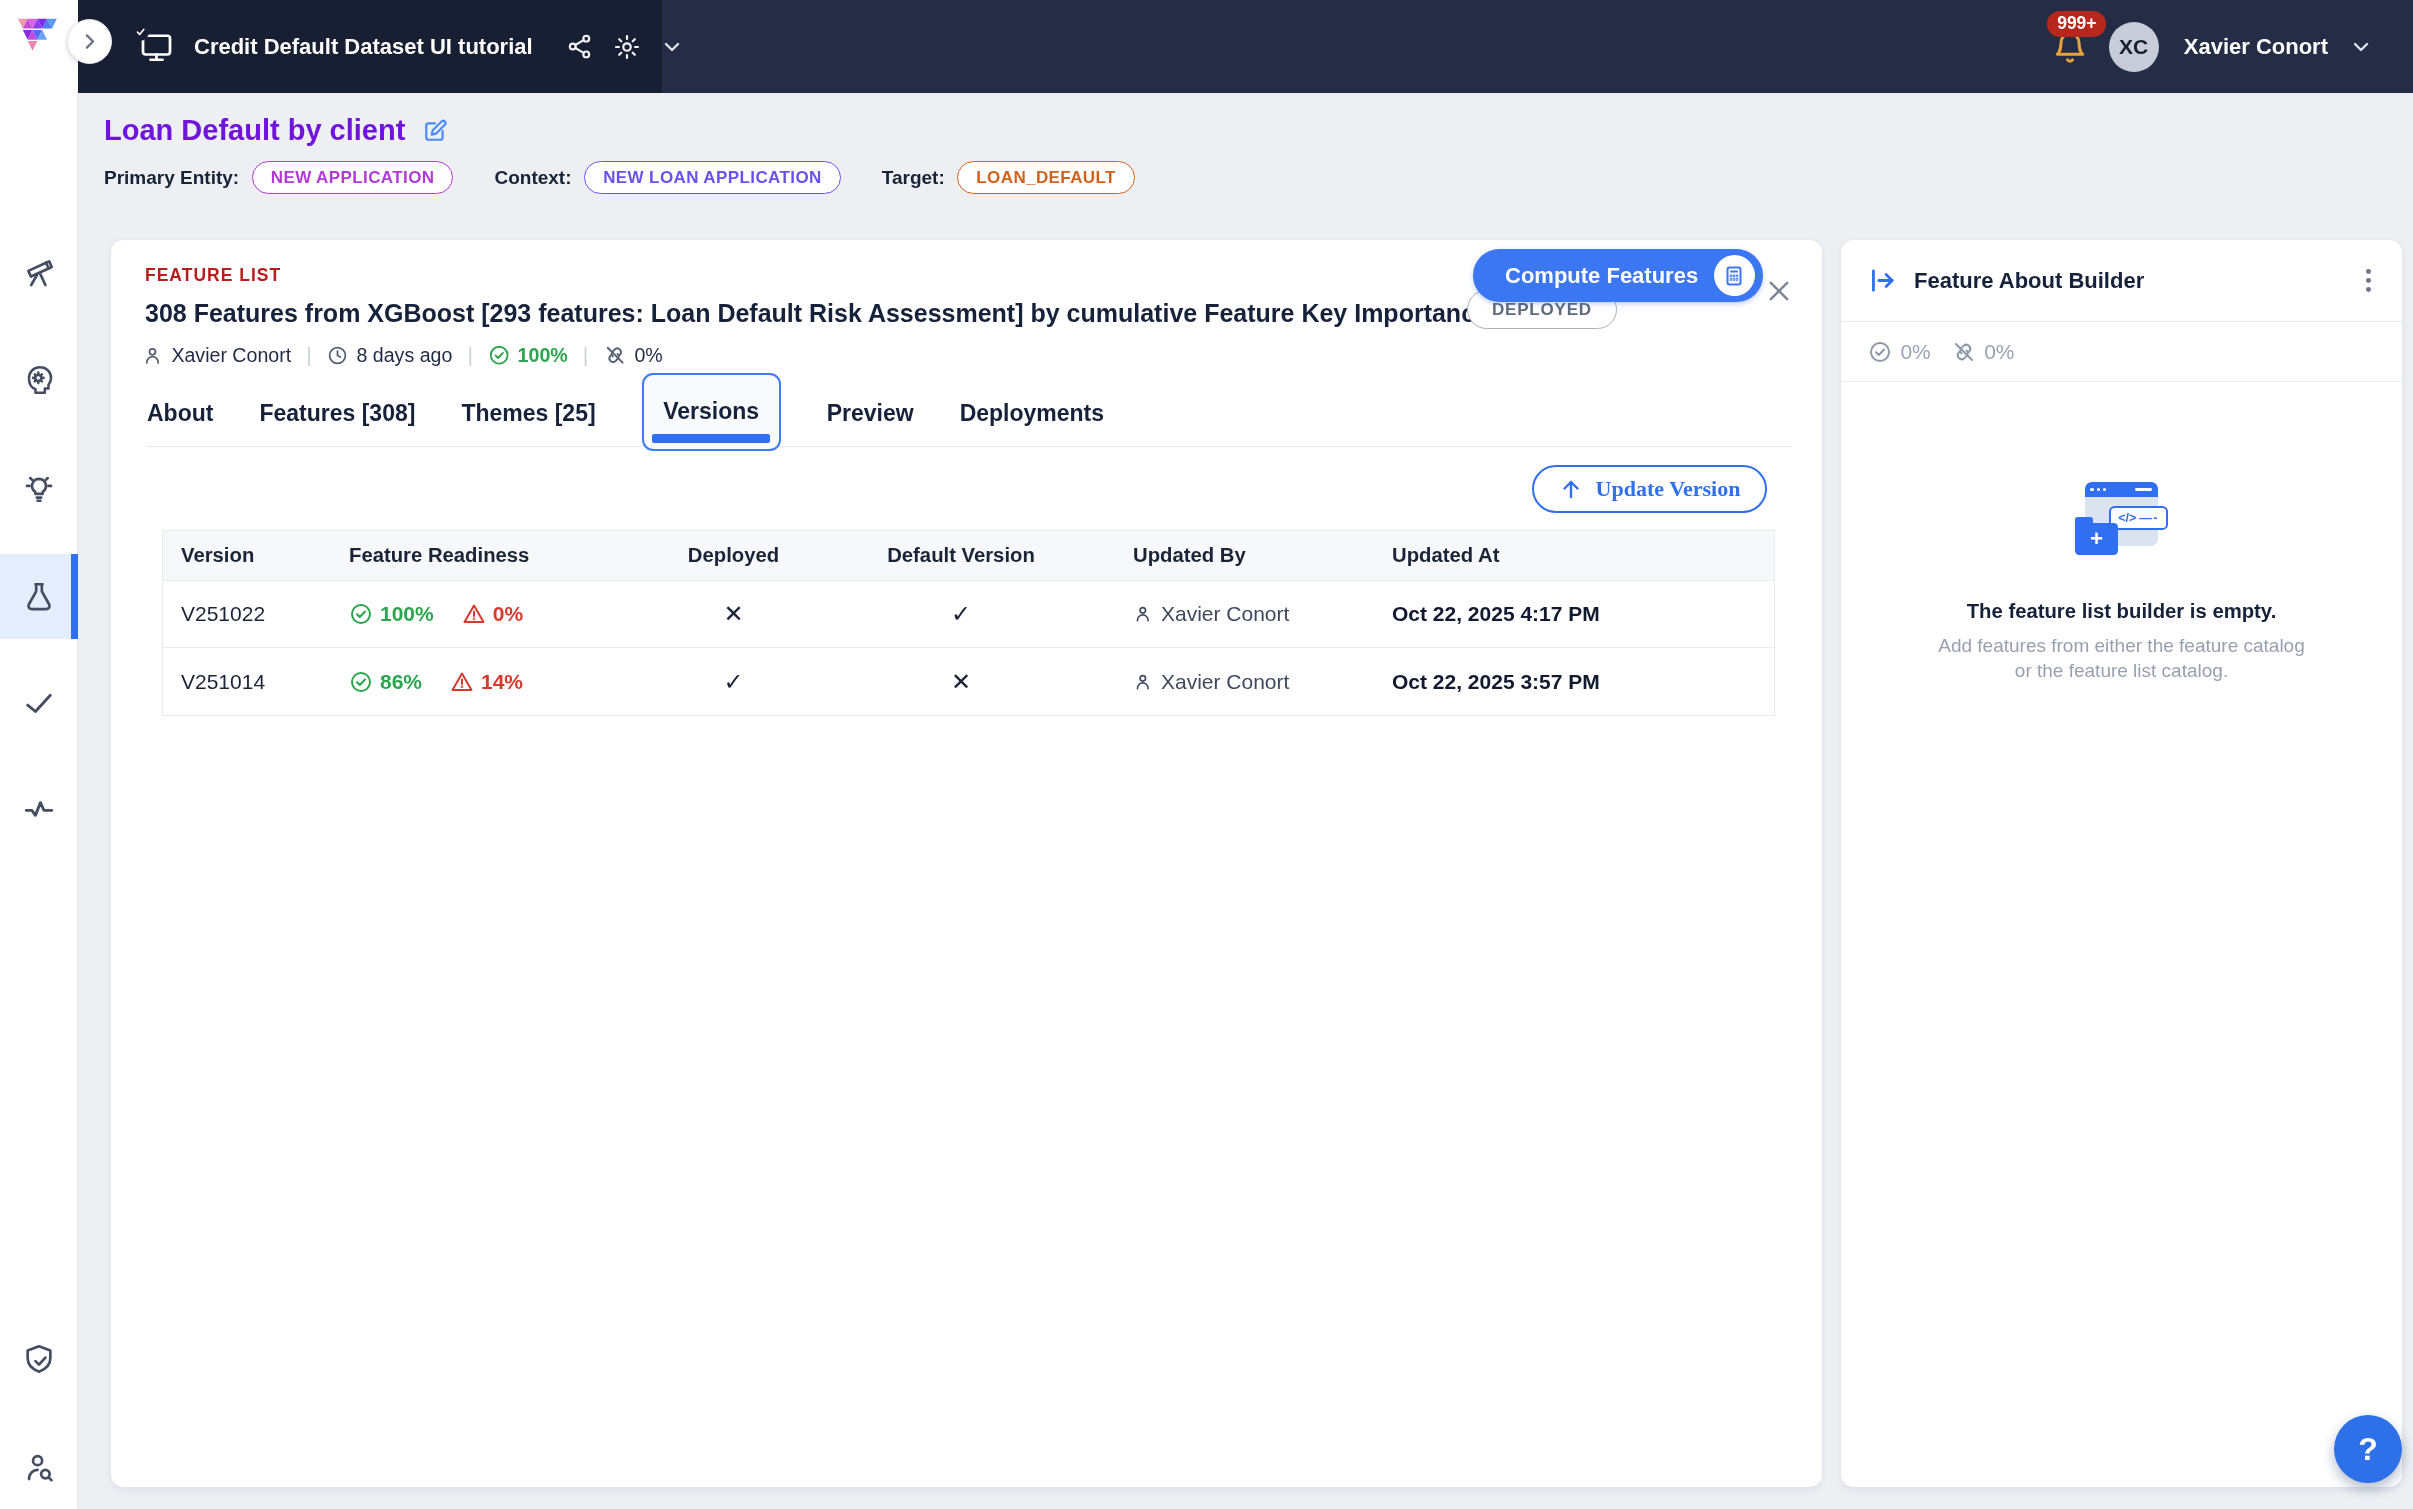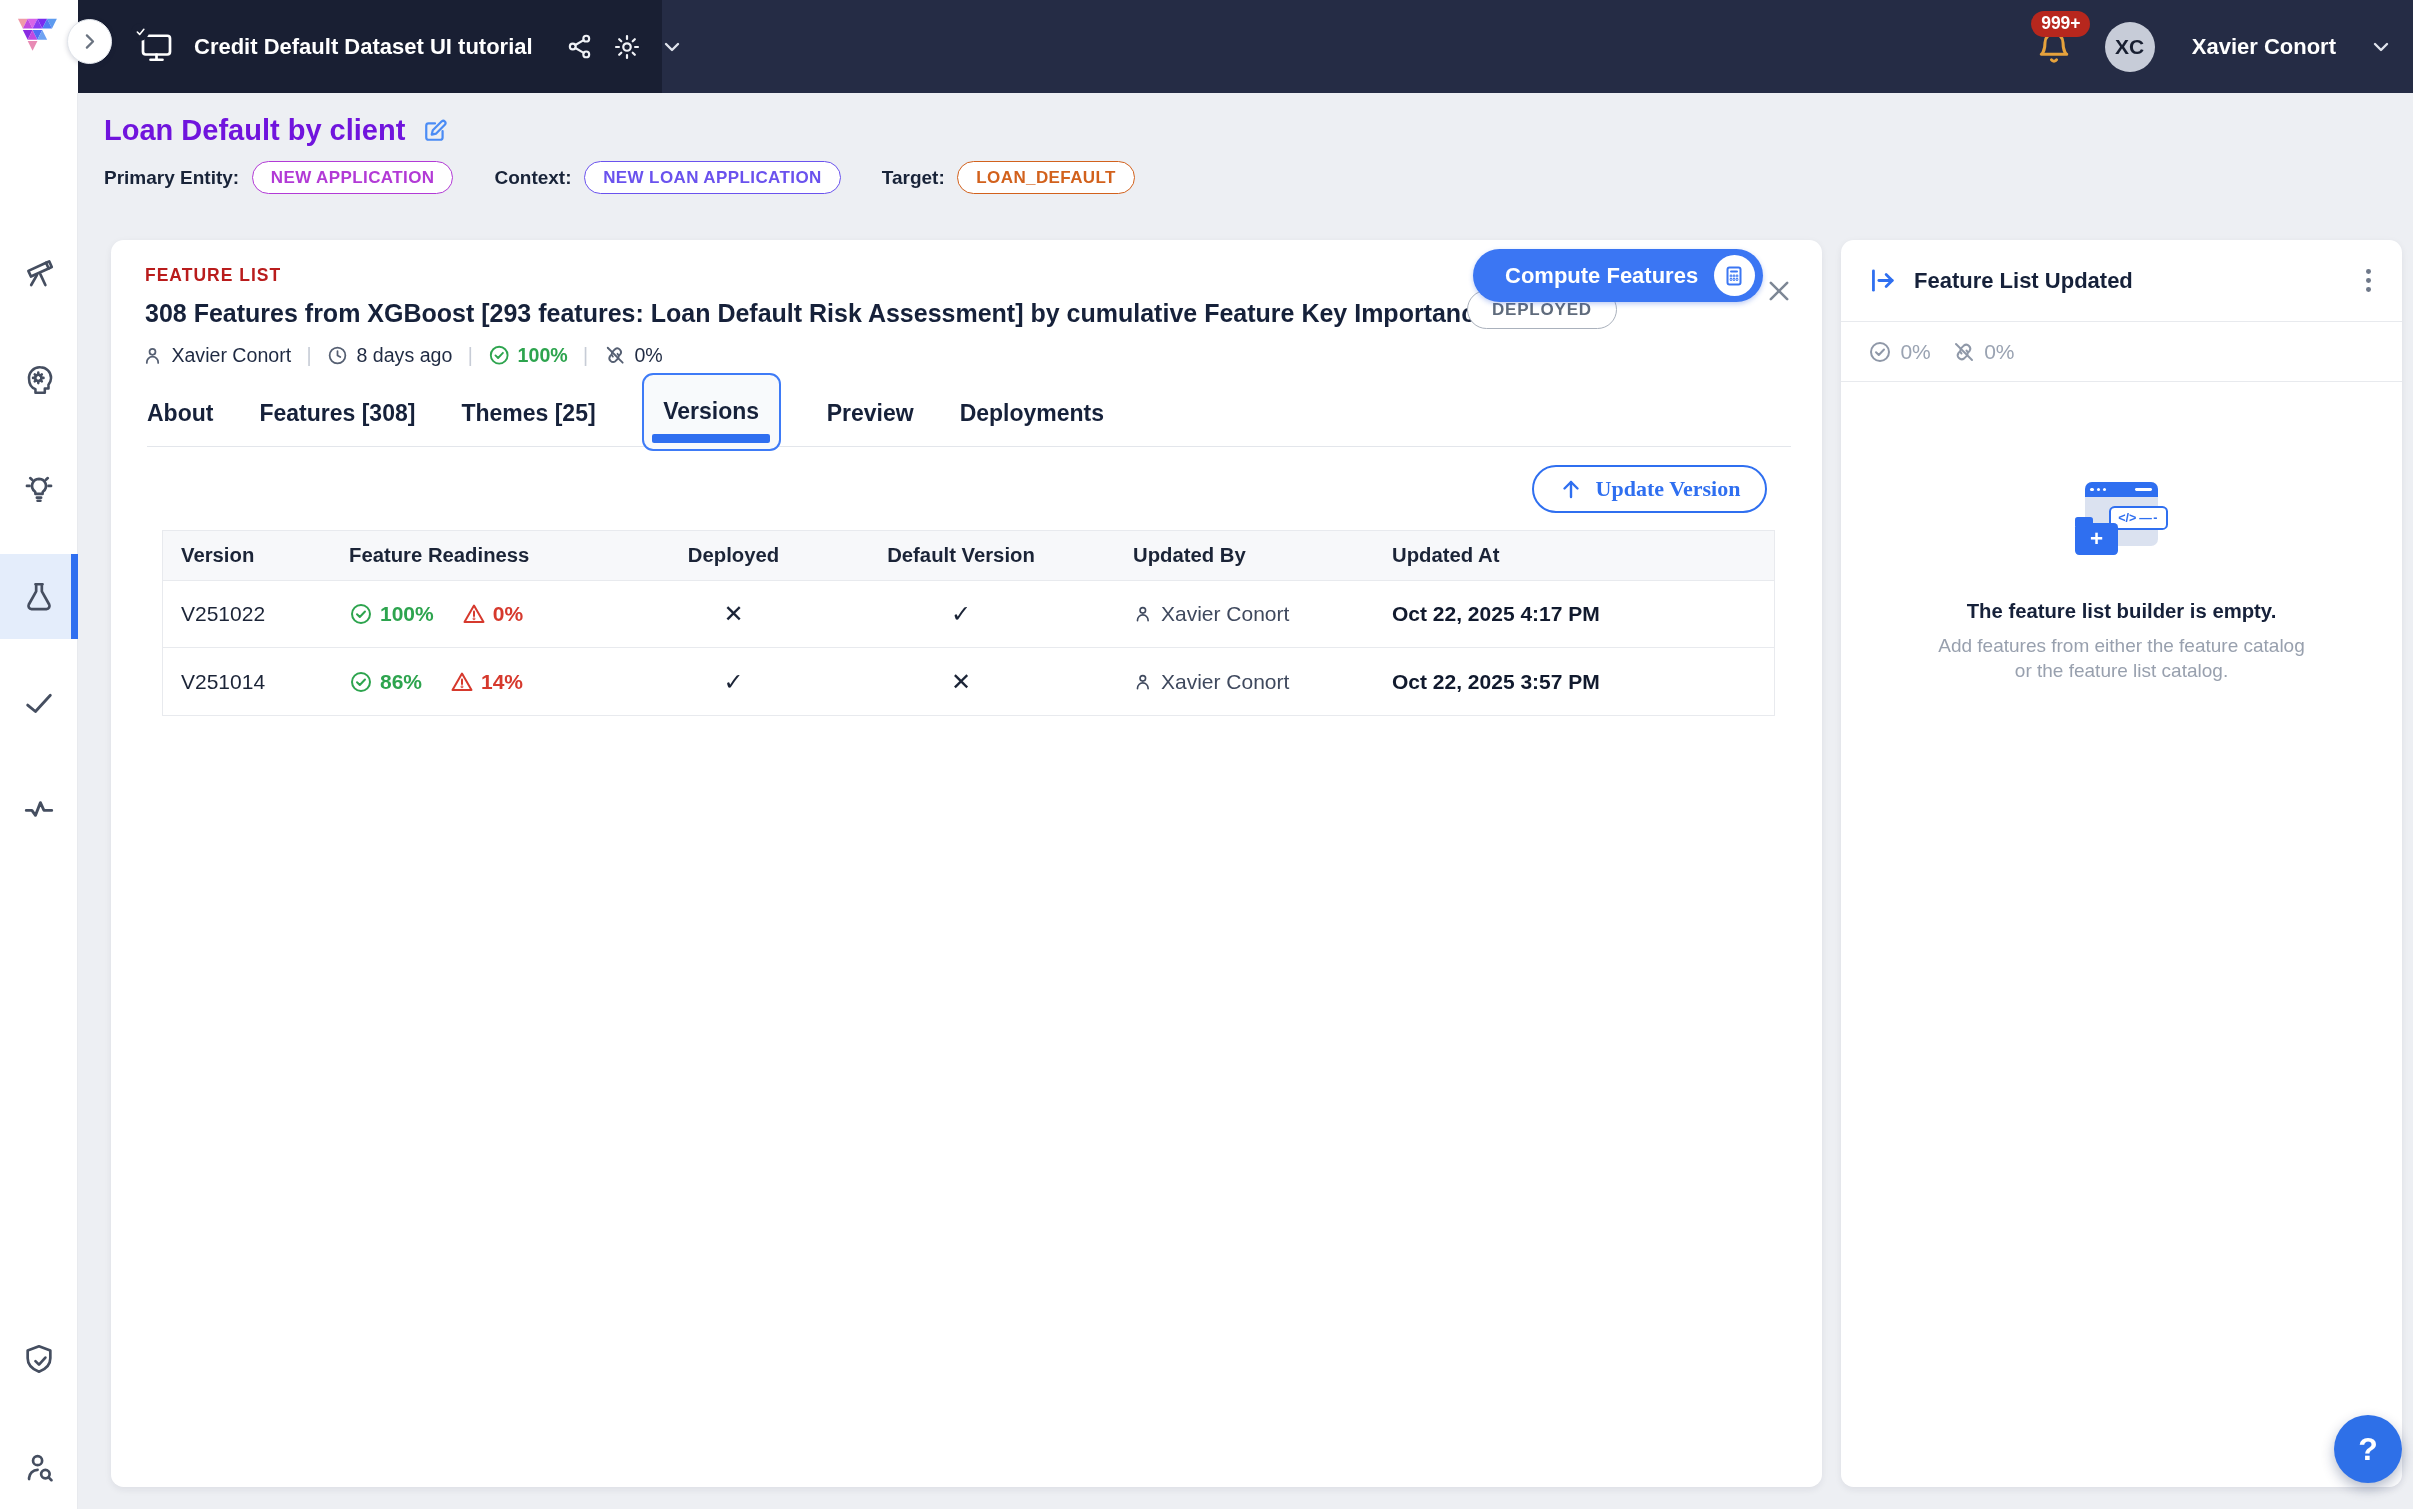--- a/index.html
+++ b/index.html
@@ -13,21 +13,21 @@
   }
   #app { position: absolute; inset: 0; }
 
   
   .topbar { position:absolute; left:78px; top:0; right:0; height:93px; background:#252c45; display:flex; align-items:center; }
   .project-tab { position:absolute; left:0; top:0; width:584px; height:93px; background:#191f33; display:flex; align-items:center; padding-left:59px; gap:18px; }
   .proj-icon-wrap { position:relative; width:39px; height:36px; color:#ffffff; }
   .proj-badge { position:absolute; left:-5.6px; top:-5.6px; width:18px; height:18px; border-radius:50%; background:#191f33; color:#fff; display:flex; align-items:center; justify-content:center; }
   .proj-name { color:#fff; font-size:22px; font-weight:700; white-space:nowrap; }
   .proj-actions { display:flex; align-items:center; gap:19.6px; margin-left:15.4px; color:#f0f2f7; }
-  .topbar-right { position:absolute; right:20px; top:0; height:93px; display:flex; align-items:center; gap:33px; }
+  .topbar-right { position:absolute; right:40px; top:0; height:93px; display:flex; align-items:center; gap:21px; }
   .bell-wrap { position:relative; width:36px; height:36px; color:#e6a23c; }
   .bell-badge { position:absolute; left:-4.2px; top:-18px; background:#b7271d; color:#fff; font-size:17.5px; font-weight:700; padding:2.8px 9.8px; border-radius:15.4px; white-space:nowrap; }
   .avatar { width:50px; height:50px; border-radius:50%; background:#c7ccd8; color:#181f31; display:flex; align-items:center; justify-content:center; font-size:21px; font-weight:700; }
   .user-name { color:#fff; font-size:22px; font-weight:700; margin-left:4.2px; }
   .chev-light { color:#dfe3ec; }
 
   
   .logo-corner { position:absolute; left:0; top:0; width:78px; height:93px; background:#ffffff; }
   .collapse-btn { position:absolute; left:67px; top:19px; width:45px; height:45px; border-radius:50%; background:#fff; border:1.4px solid #e1e5eb; box-shadow:0 1.4px 5.6px rgba(20,30,60,.18); display:flex; align-items:center; justify-content:center; color:#6a7380; z-index:30; cursor:pointer; }
 
@@ -460,21 +460,21 @@
 
   <div class="card builder-card">
     <div class="b-header">
       <span class="ic" style="color:#2f6ff0">
         <svg width="29" height="29" viewBox="0 0 24 24" fill="none" stroke="currentColor" stroke-width="2.3" stroke-linecap="round" stroke-linejoin="round">
             <line x1="4.5" y1="4" x2="4.5" y2="20"></line>
             <line x1="9" y1="12" x2="20" y2="12"></line>
             <polyline points="15,7 20,12 15,17"></polyline>
           </svg>
       </span>
-      <span class="b-title">Feature List Updated</span>
+      <span class="b-title">Feature About Builder</span>
       <span class="kebab">
           <i></i>
           <i></i>
           <i></i>
         </span>
     </div>
     <div class="b-divider"></div>
     <div class="b-stats">
       <span class="b-stat">
         <span class="ic" style="color:#8f98a8">

